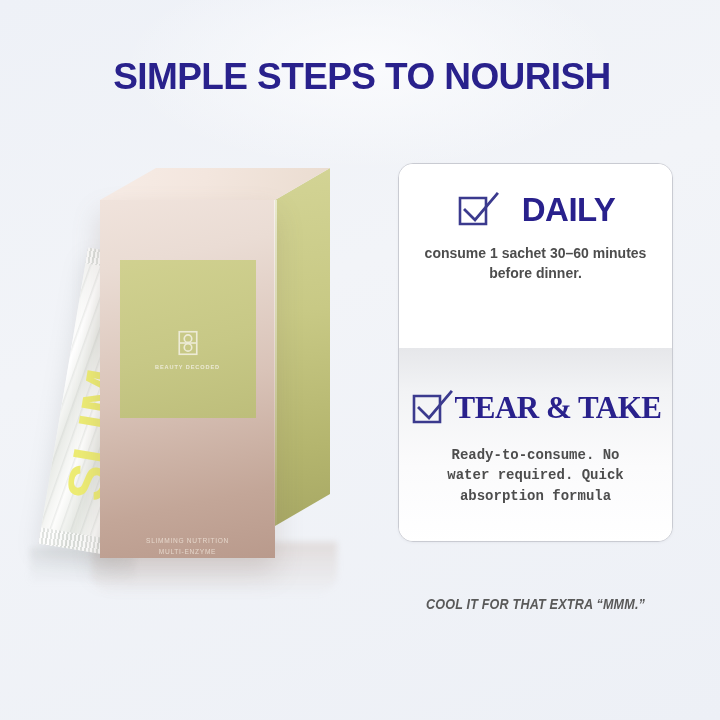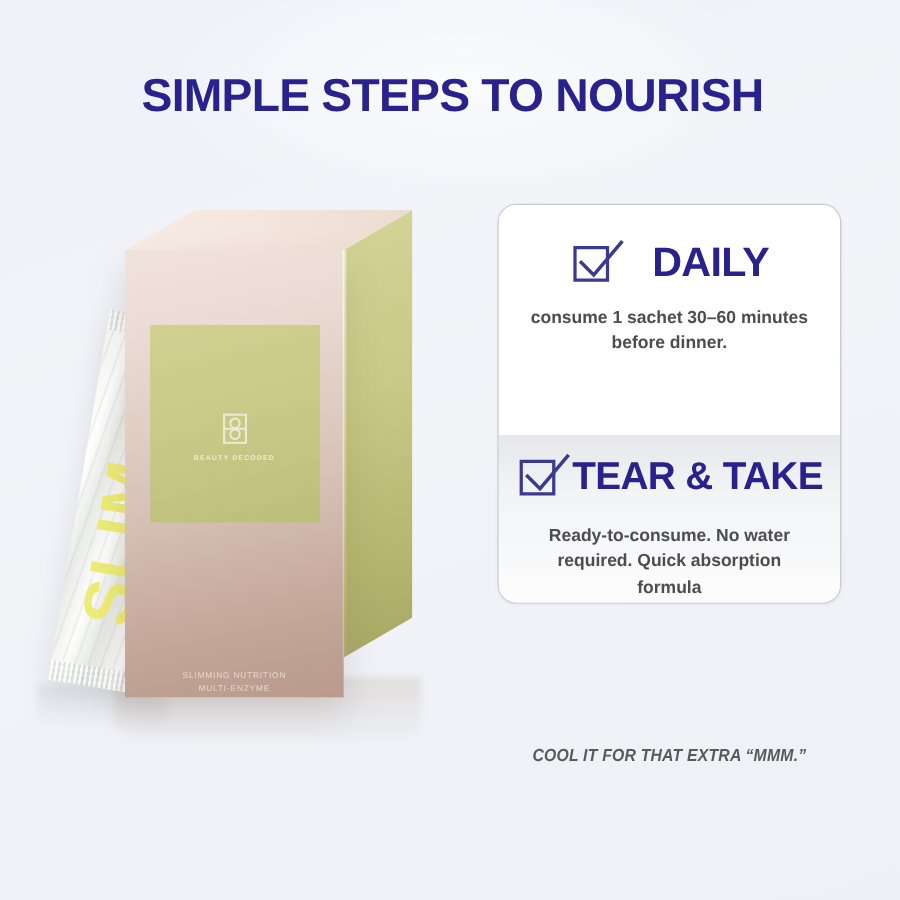--- a/index.html
+++ b/index.html
@@ -203,21 +203,21 @@
     left: 30px; top: 398px;
     width: 105px; height: 46px;
     background: linear-gradient(180deg, rgba(170,175,175,0.22) 0%, rgba(170,175,175,0) 80%);
     filter: blur(3px);
   }
 
   
   .steps-panel {
     position: absolute;
     left: 398px; top: 163px;
-    width: 275px; height: 320px;
+    width: 275px; height: 379px;
     border: 1px solid #c9cbd2;
     border-radius: 15px;
     background: #ffffff;
     overflow: hidden;
     box-shadow: 0 1px 3px rgba(60,60,80,0.05);
   }
   .step {
     position: relative;
     padding: 0 14px;
   }
@@ -225,21 +225,21 @@
   .step-2 {
     height: 197px;
     background: linear-gradient(180deg, #e6e7ea 0%, #f2f3f5 22%, #fbfbfc 60%, #ffffff 100%);
   }
   .step-head {
     display: flex;
     align-items: center;
     justify-content: center;
   }
   .step-1 .step-head { padding-top: 26px; gap: 22px; }
-  .step-2 .step-head { padding-top: 13px; gap: 1px; }
+  .step-2 .step-head { padding-top: 40px; gap: 1px; font-family: Liberation Serif, serif; }
 
   .check-icon { flex: 0 0 auto; display: block; }
   .step-1 .check-icon { width: 44px; height: 40px; }
   .step-2 .check-icon { width: 44px; height: 40px; }
 
   .step-title {
     font-size: 33px;
     font-weight: bold;
     color: #29218c;
     letter-spacing: -0.5px;
@@ -249,21 +249,21 @@
 
   .step-body {
     margin-top: 13px;
     text-align: center;
     font-size: 14px;
     line-height: 1.45;
     font-weight: bold;
     color: #4d4d4d;
     padding: 0 6px;
   }
-  .step-2 .step-body { margin-top: 17px; padding: 0 14px; }
+  .step-2 .step-body { margin-top: 17px; padding: 0 14px; font-family: Liberation Mono, monospace; }
 
   
   .footer-note {
     position: absolute;
     left: 398px; top: 596px;
     width: 275px;
     text-align: center;
     font-size: 14px;
     font-weight: bold;
     font-style: italic;

